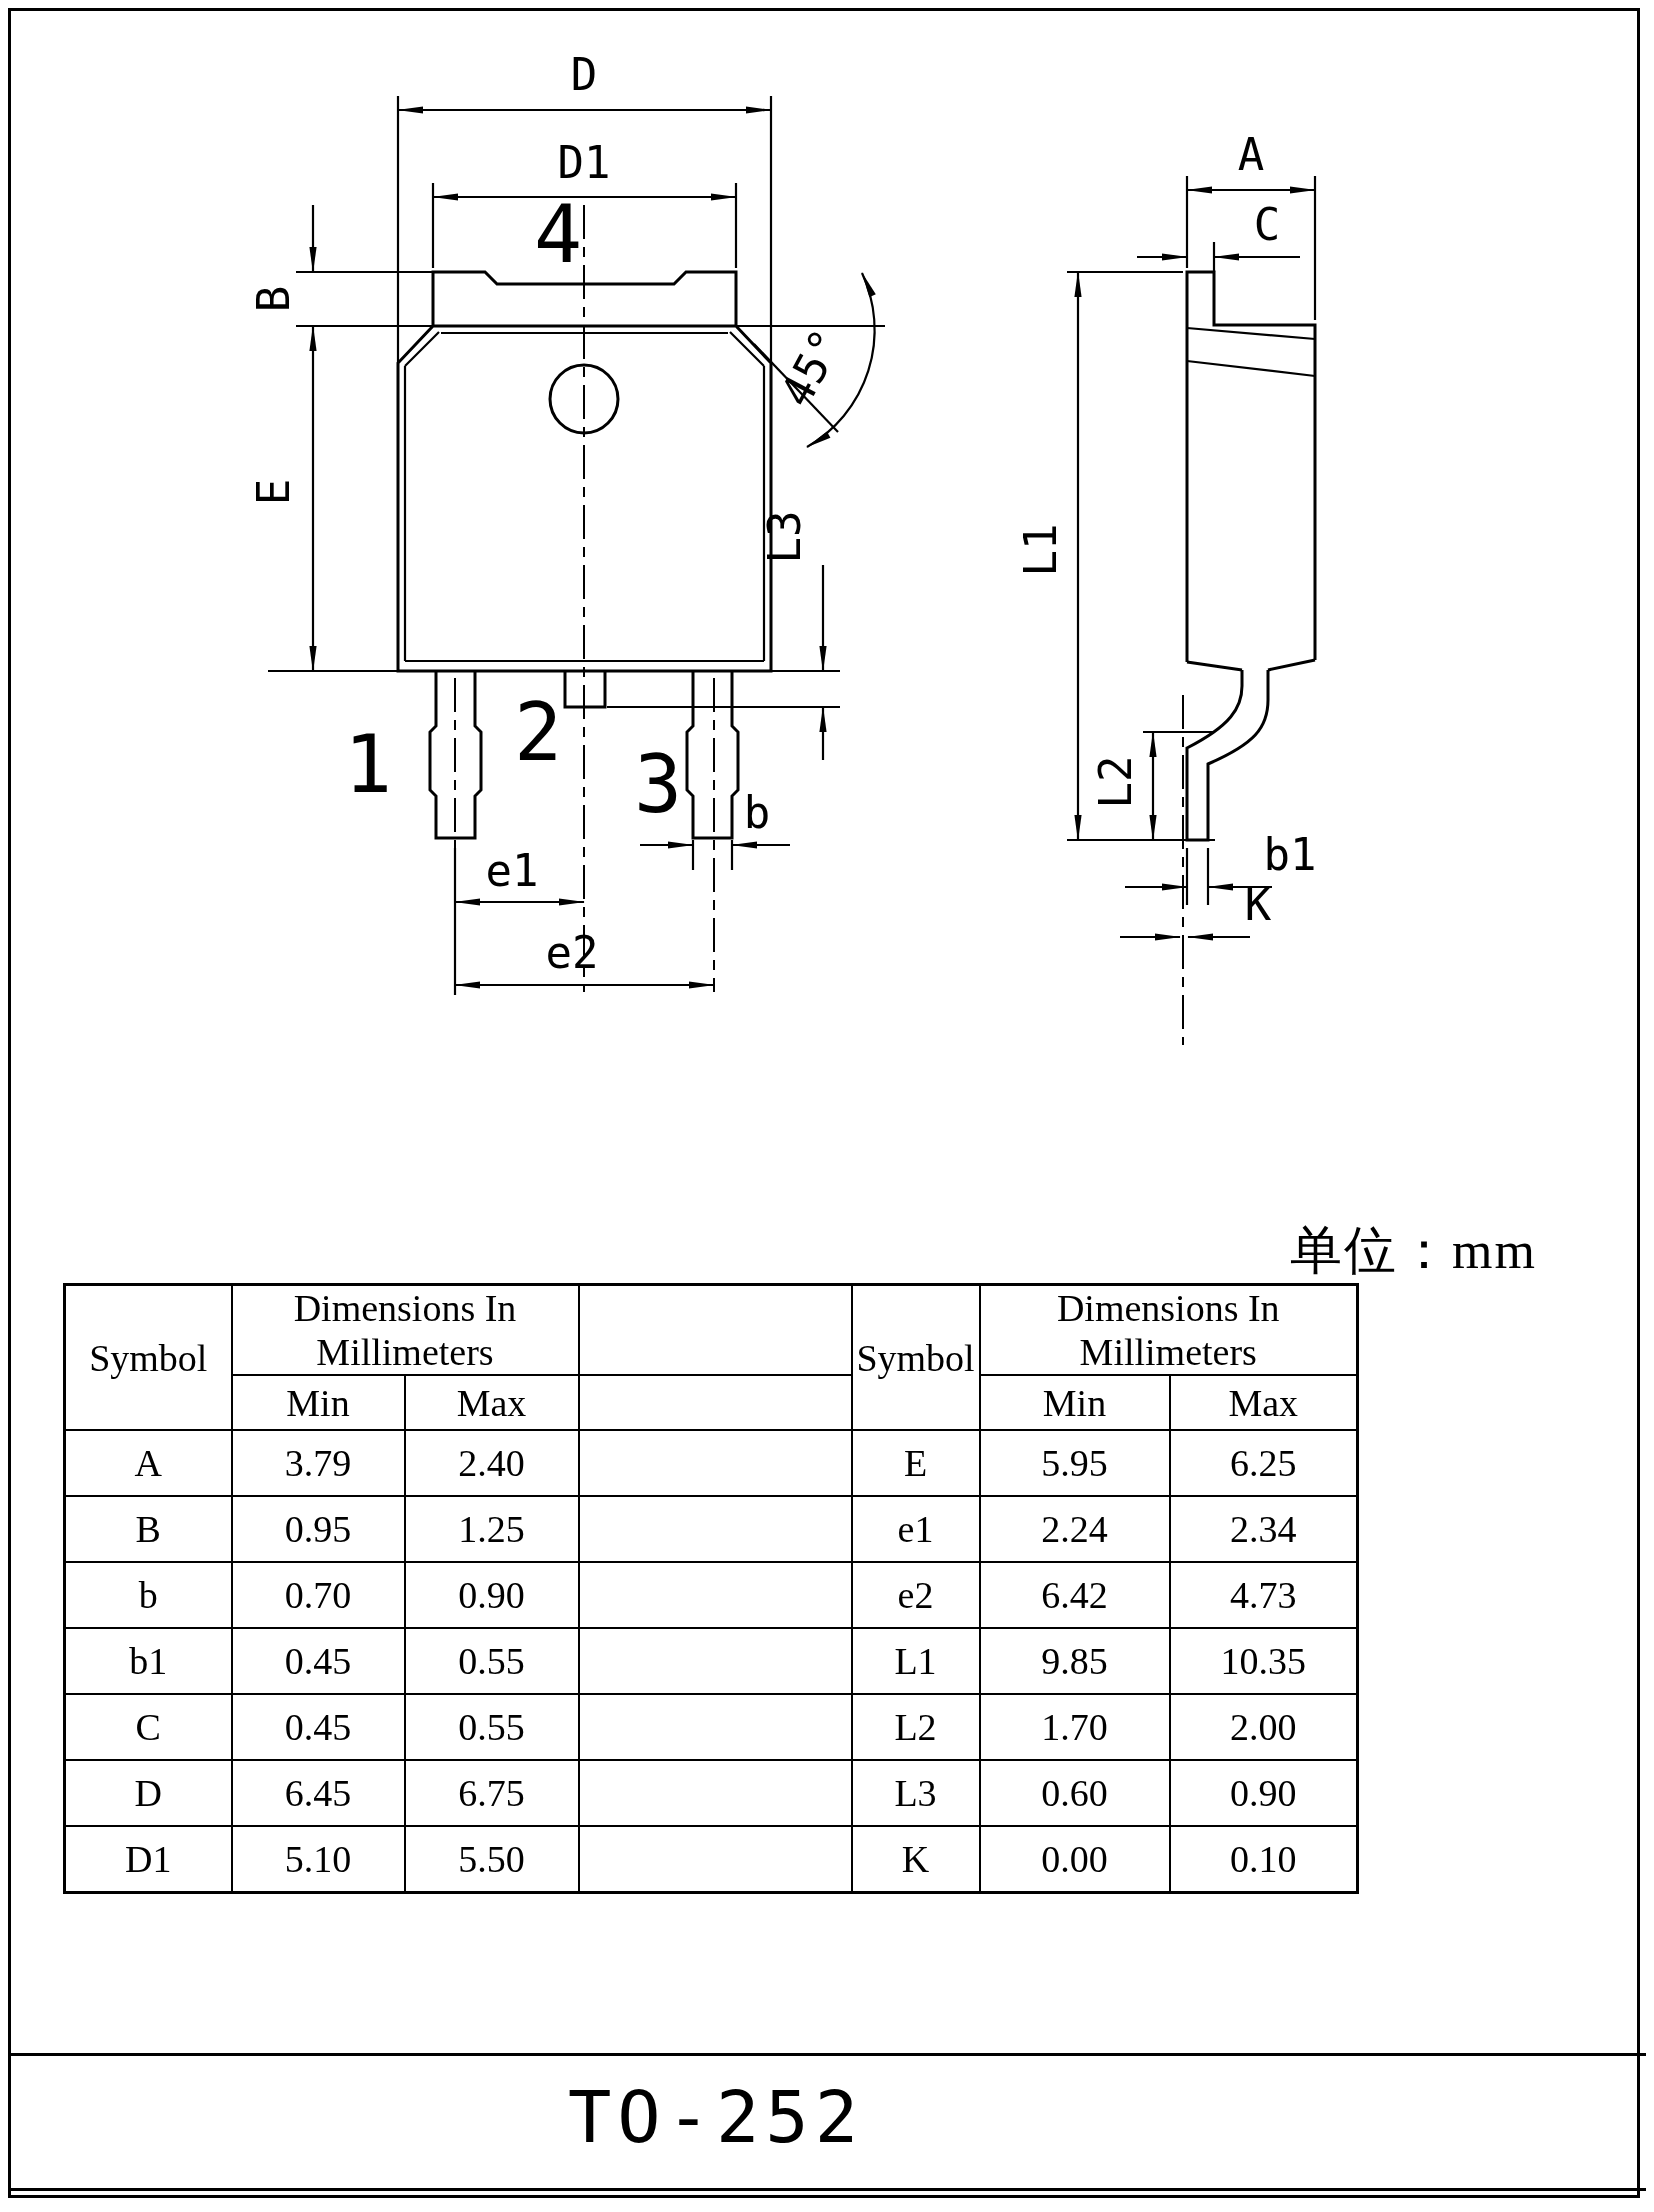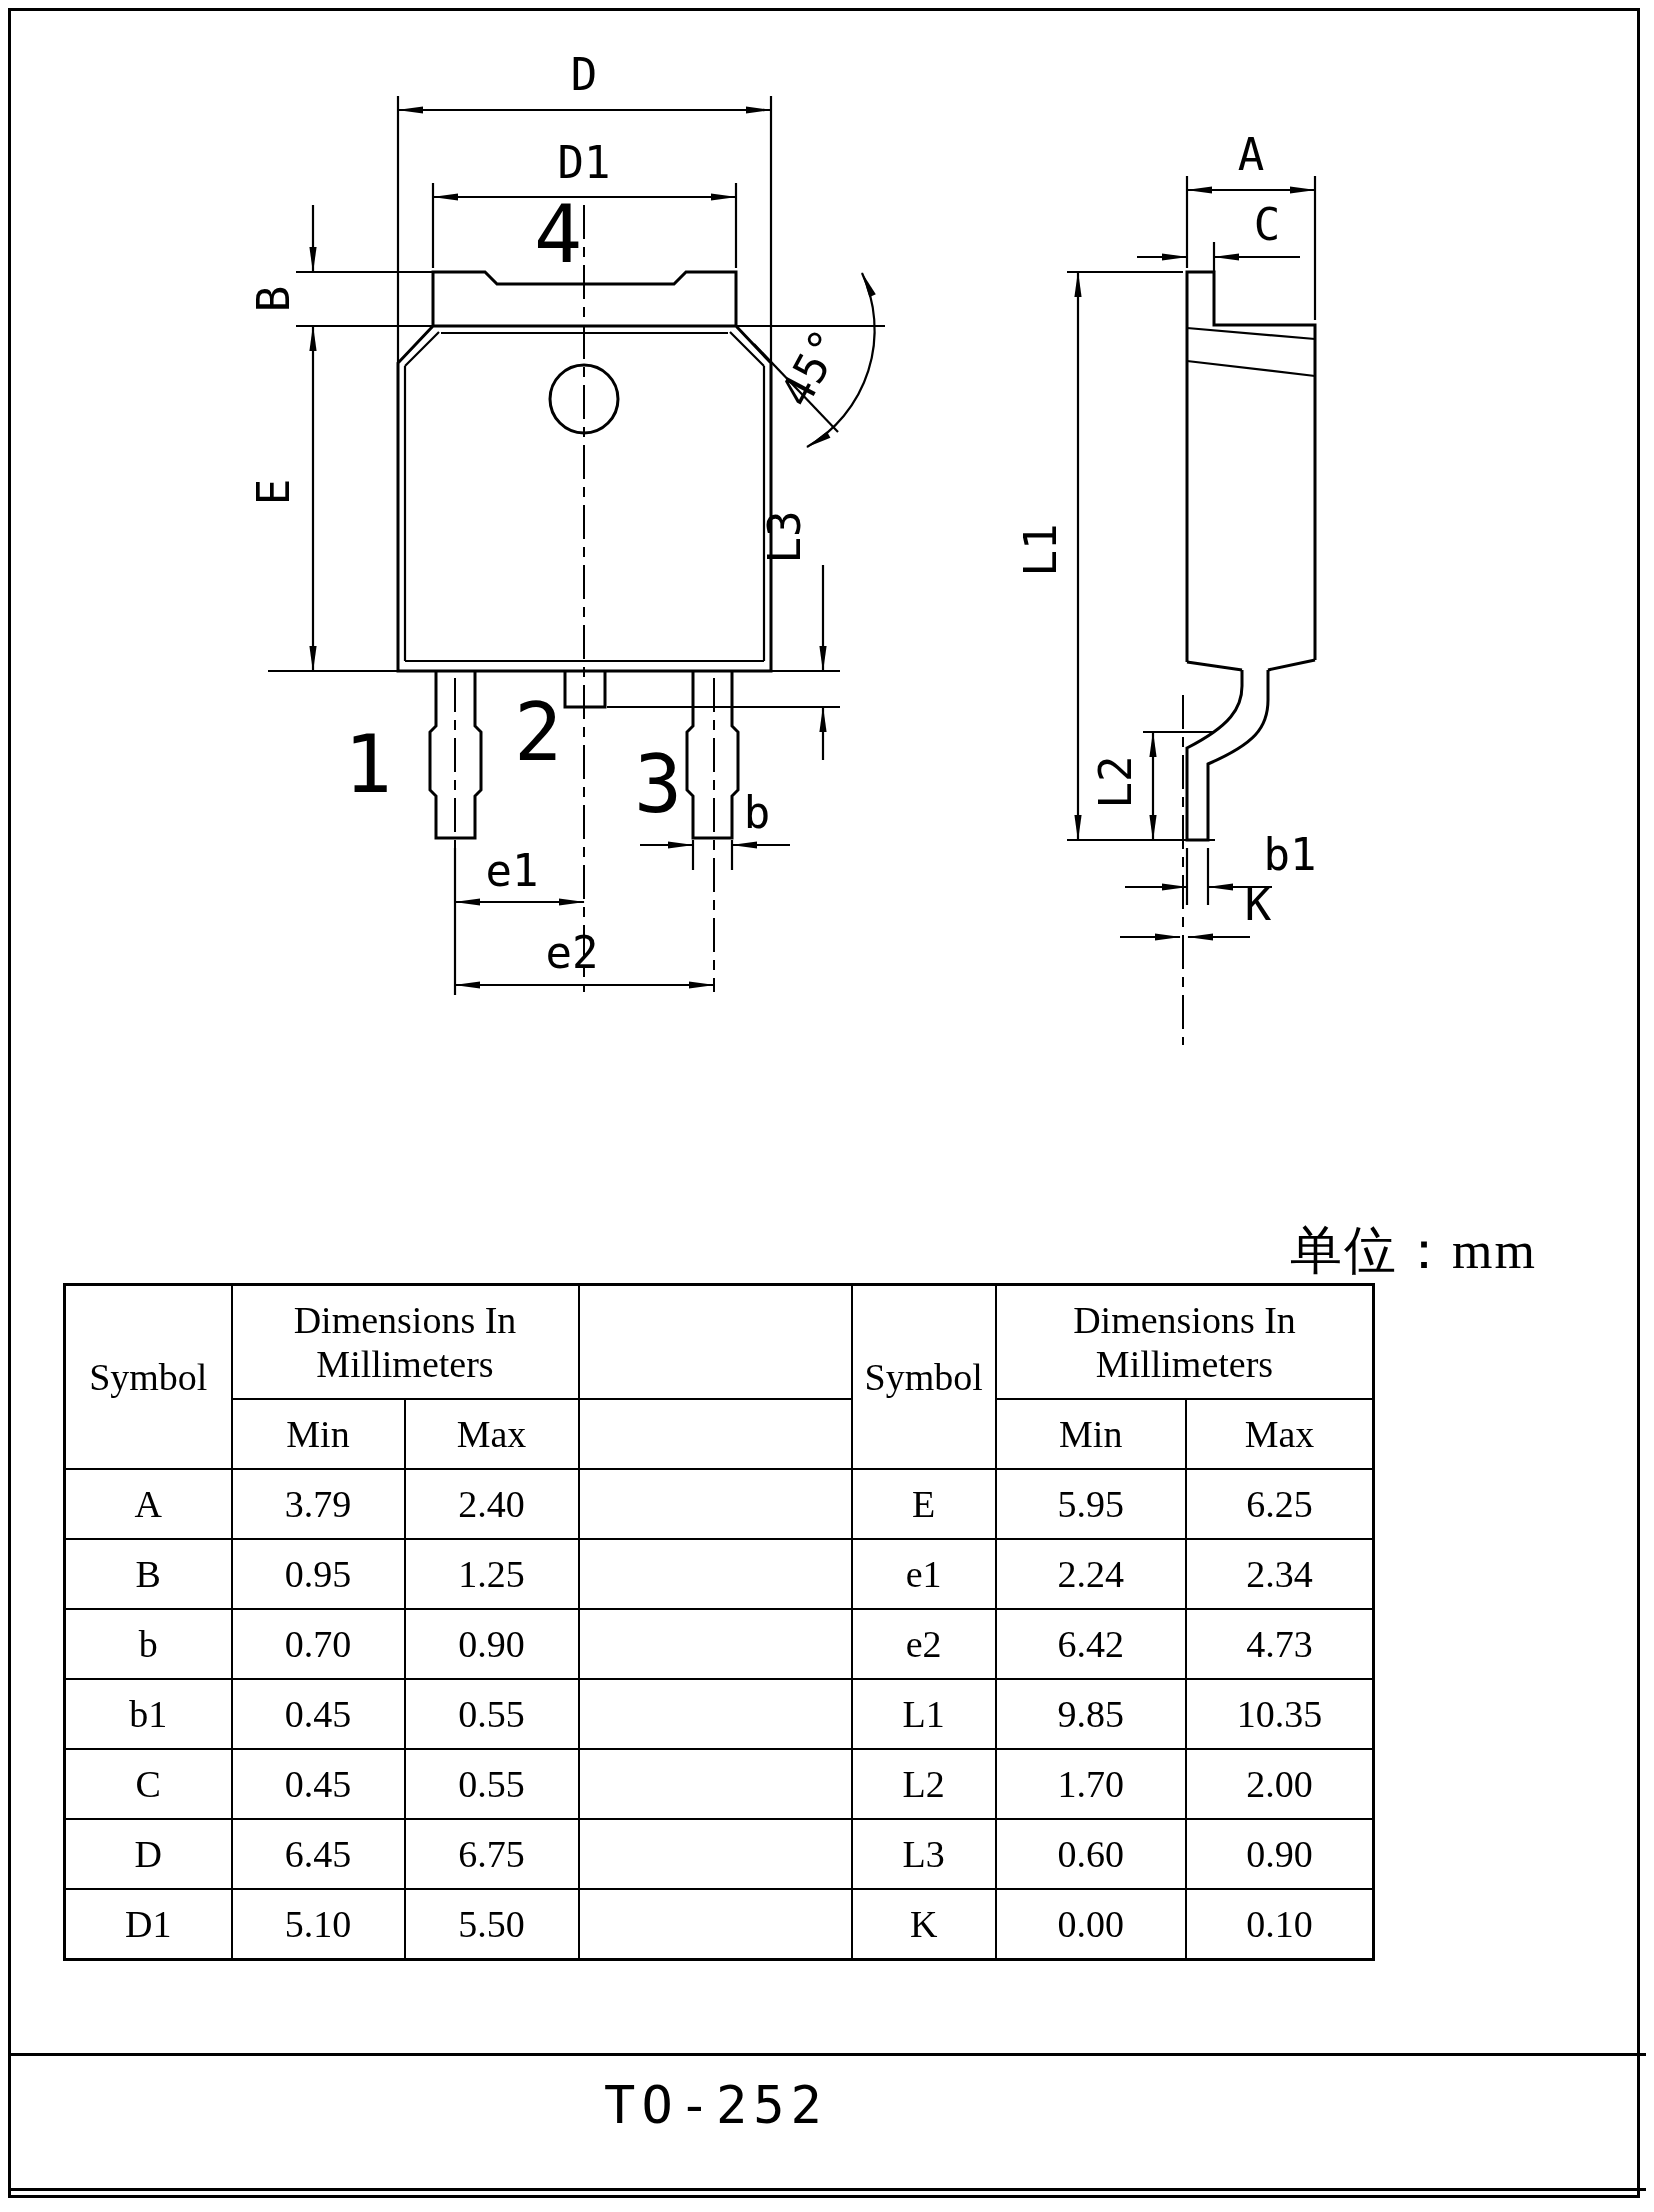--- a/index.html
+++ b/index.html
@@ -5,35 +5,35 @@
   html,body{margin:0;padding:0;background:#e8e8e8;}
   #page{position:relative;width:1654px;height:2212px;background:#ffffff;overflow:hidden;
         font-family:"DejaVu Sans Mono", monospace;}
   #page-border{position:absolute;left:8px;top:8px;width:1632px;height:2190px;
         border:3px solid #000;box-sizing:border-box;}
   #drawing-svg{position:absolute;left:0;top:0;}
   
   #dim-table{position:absolute;left:63px;top:1283px;border-collapse:collapse;
         font-family:"Liberation Serif", serif;font-size:38px;color:#000;}
   #dim-table td,#dim-table th{border:2px solid #000;text-align:center;vertical-align:middle;
-        padding:12px;font-weight:normal;}
+        padding:0;font-weight:normal;}
   #dim-table .outer-t{border-top:3px solid #000;}
   #dim-table .outer-b{border-bottom:3px solid #000;}
   #dim-table .outer-l{border-left:3px solid #000;}
   #dim-table .outer-r{border-right:3px solid #000;}
   #dim-table td.spacer{border-left:none;border-right:none;}
   
   #unit-label{position:absolute;left:1290px;top:1216px;width:260px;font-size:52px;
         font-family:"Liberation Serif", serif;color:#000;letter-spacing:2px;white-space:nowrap;}
   
   .tb-line{position:absolute;left:8px;width:1638px;height:0;border-top:3px solid #000;}
   #tb-line-top{top:2053px;}
   #tb-line-bottom{top:2188px;}
   #package-title{position:absolute;left:0;top:2075px;width:1432px;text-align:center;
-        font-size:52px;letter-spacing:6px;color:#000;font-family:"DejaVu Sans Mono",monospace;}
+        font-size:72px;letter-spacing:6px;color:#000;font-family:"DejaVu Sans Mono",monospace;}
   
   .ol{stroke:#000;stroke-width:3;fill:none;}
   .thin{stroke:#000;stroke-width:2.2;fill:none;}
   .cl{stroke:#000;stroke-width:2;fill:none;stroke-dasharray:34 8 10 8;}
   text{fill:#000;font-family:"DejaVu Sans Mono",monospace;}
   .dimtxt{font-size:44px;}
   .pintxt{font-size:80px;}
 </style>
 </head>
 <body>

